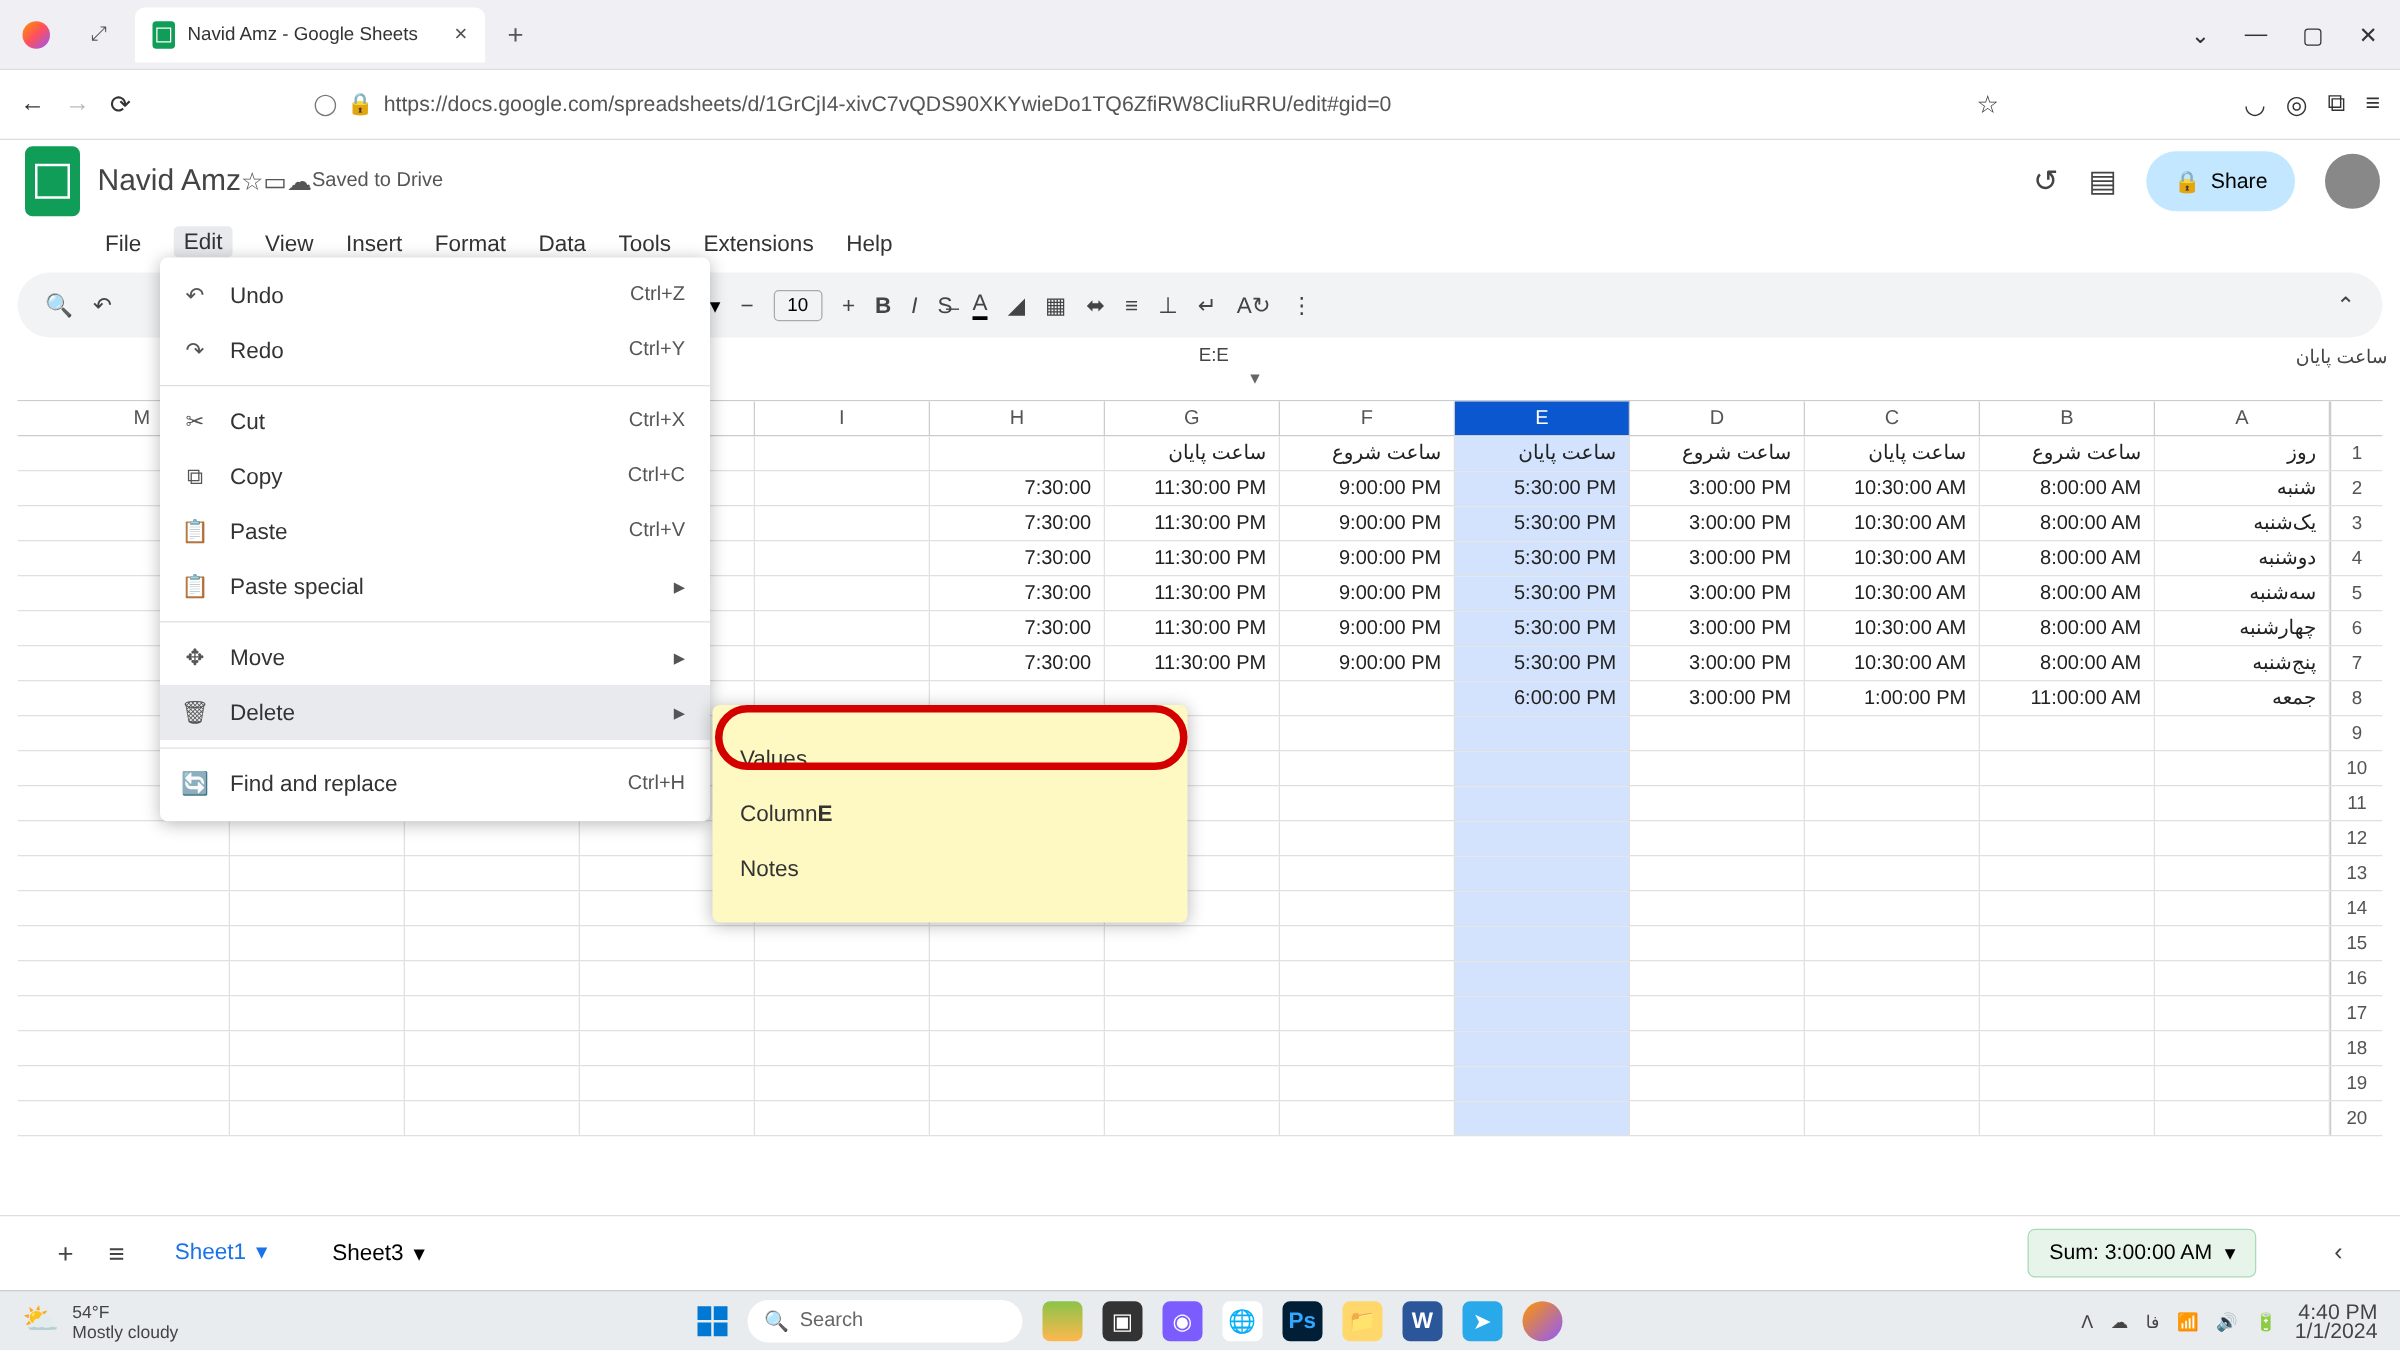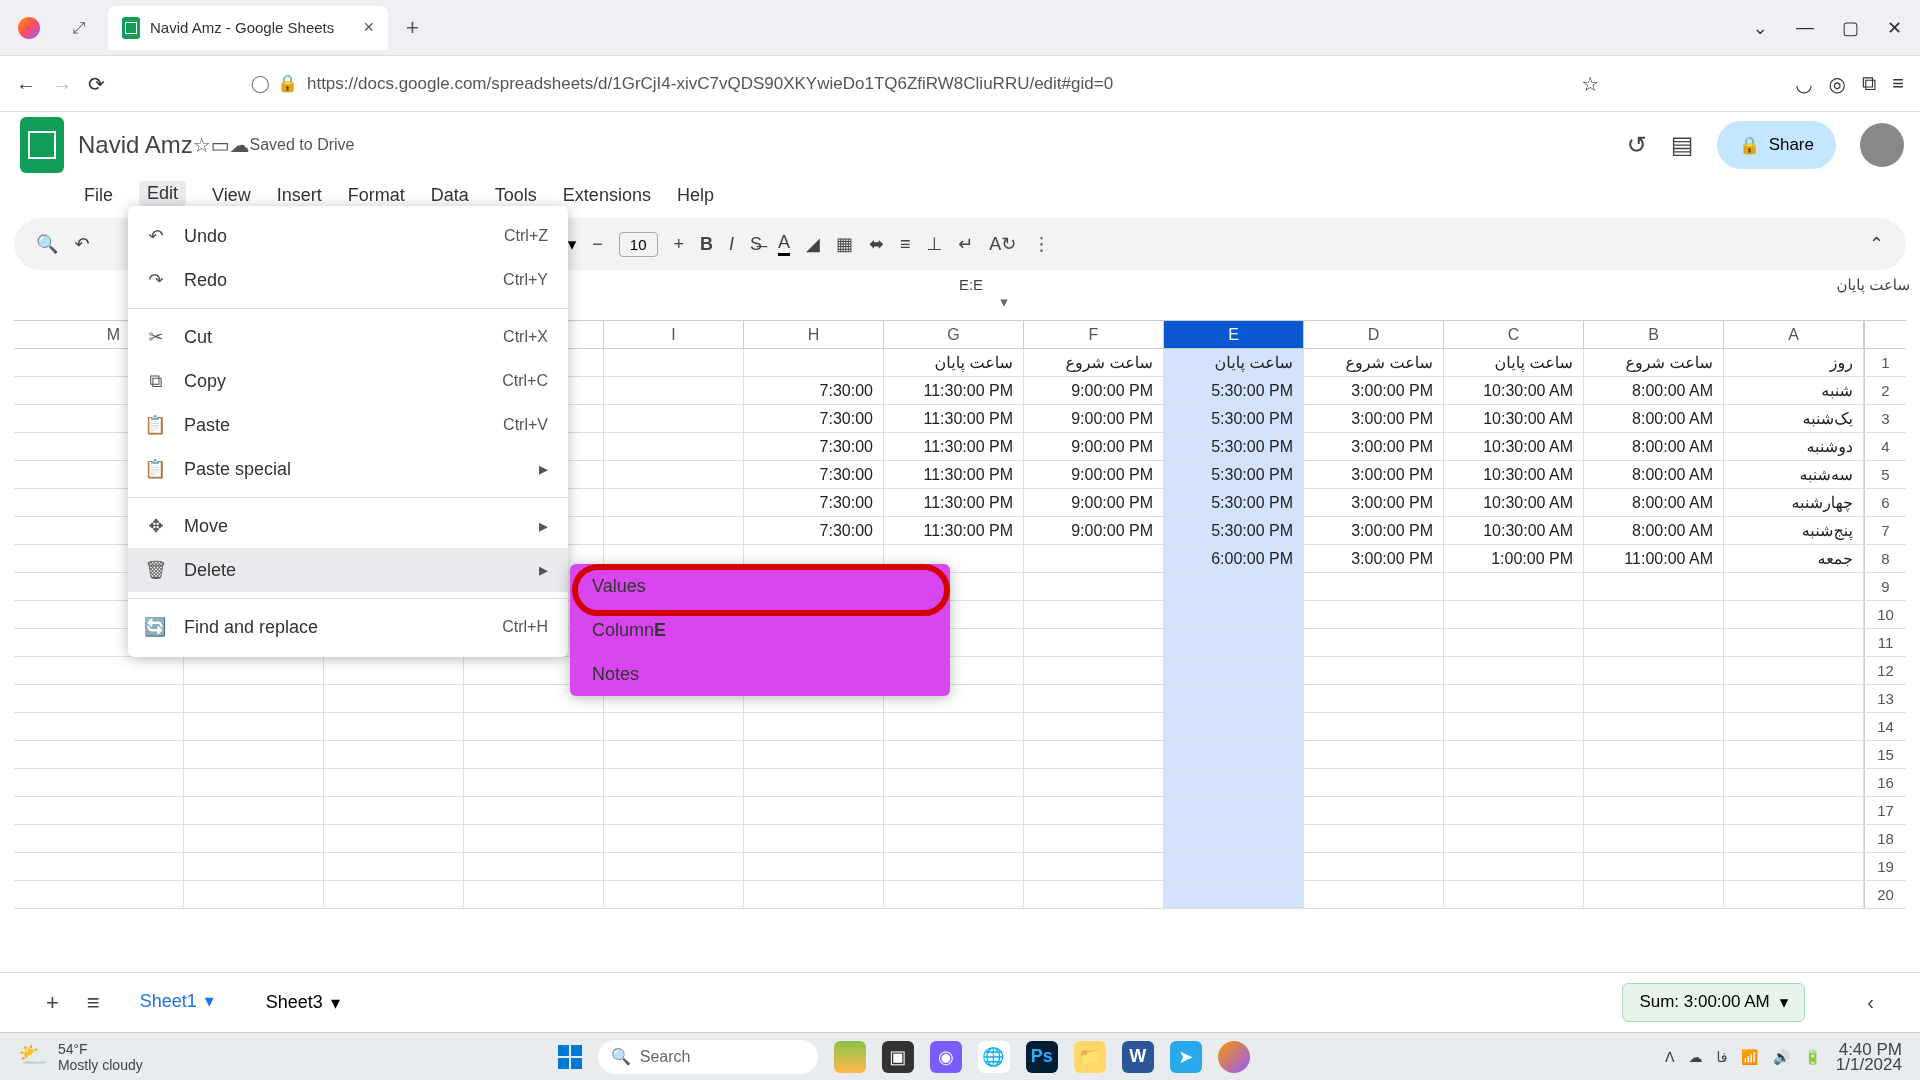--- a/index.html
+++ b/index.html
@@ -65,21 +65,21 @@
 
 
 .edit-menu { position:absolute; left:128px; top:206px; width:440px; background:#fff; border-radius:6px; box-shadow:0 2px 14px rgba(0,0,0,.28); padding:8px 0; font-size:18px; z-index:50;}
 .em-item { display:flex; align-items:center; height:44px; padding:0 20px 0 16px; color:#333; }
 .em-item.hover { background:#e8eaed; }
 .em-ico { width:24px; margin-right:16px; color:#555; font-size:18px; text-align:center;}
 .em-sc { margin-left:auto; color:#555; font-size:16px;}
 .em-arrow { margin-left:auto; color:#555; }
 .em-div { height:1px; background:#e0e0e0; margin:6px 0; }
 
-.sub-menu { position:absolute; left:570px; top:564px; width:380px; background:#d946ef; border-radius:6px; box-shadow:0 2px 14px rgba(0,0,0,.28); padding:0 0; font-size:18px; z-index:60;}
+.sub-menu { position:absolute; left:570px; top:564px; width:380px; background:#fef9c3; border-radius:6px; box-shadow:0 2px 14px rgba(0,0,0,.28); padding:21px 0; font-size:18px; z-index:60;}
 .sm-item { height:44px; display:flex; align-items:center; padding:0 22px; color:#333;}
 .red-oval { position:absolute; left:572px; top:564px; width:378px; height:52px; border:6px solid #d40000; border-radius:34px; z-index:70; pointer-events:none;}
 
 
 .sheet-tabs { position:absolute; bottom:48px; left:0; right:0; height:60px; border-top:1px solid #ddd; display:flex; align-items:center; padding:0 46px; gap:28px; font-size:18px; }
 .plus,.menu3 { font-size:22px; color:#444; }
 .sheet-tab { padding:6px 12px; display:flex; align-items:center; gap:8px;}
 .sheet-tab.active { color:#1a73e8; font-weight:500; border-bottom:3px solid transparent;}
 .sum-chip { margin-left:auto; margin-right:34px; background:#e6f4ea; border:1px solid #a8dab5; border-radius:6px; padding:8px 16px; font-size:17px; display:flex; gap:10px; }
 .side-btn { font-size:20px; color:#444;}

